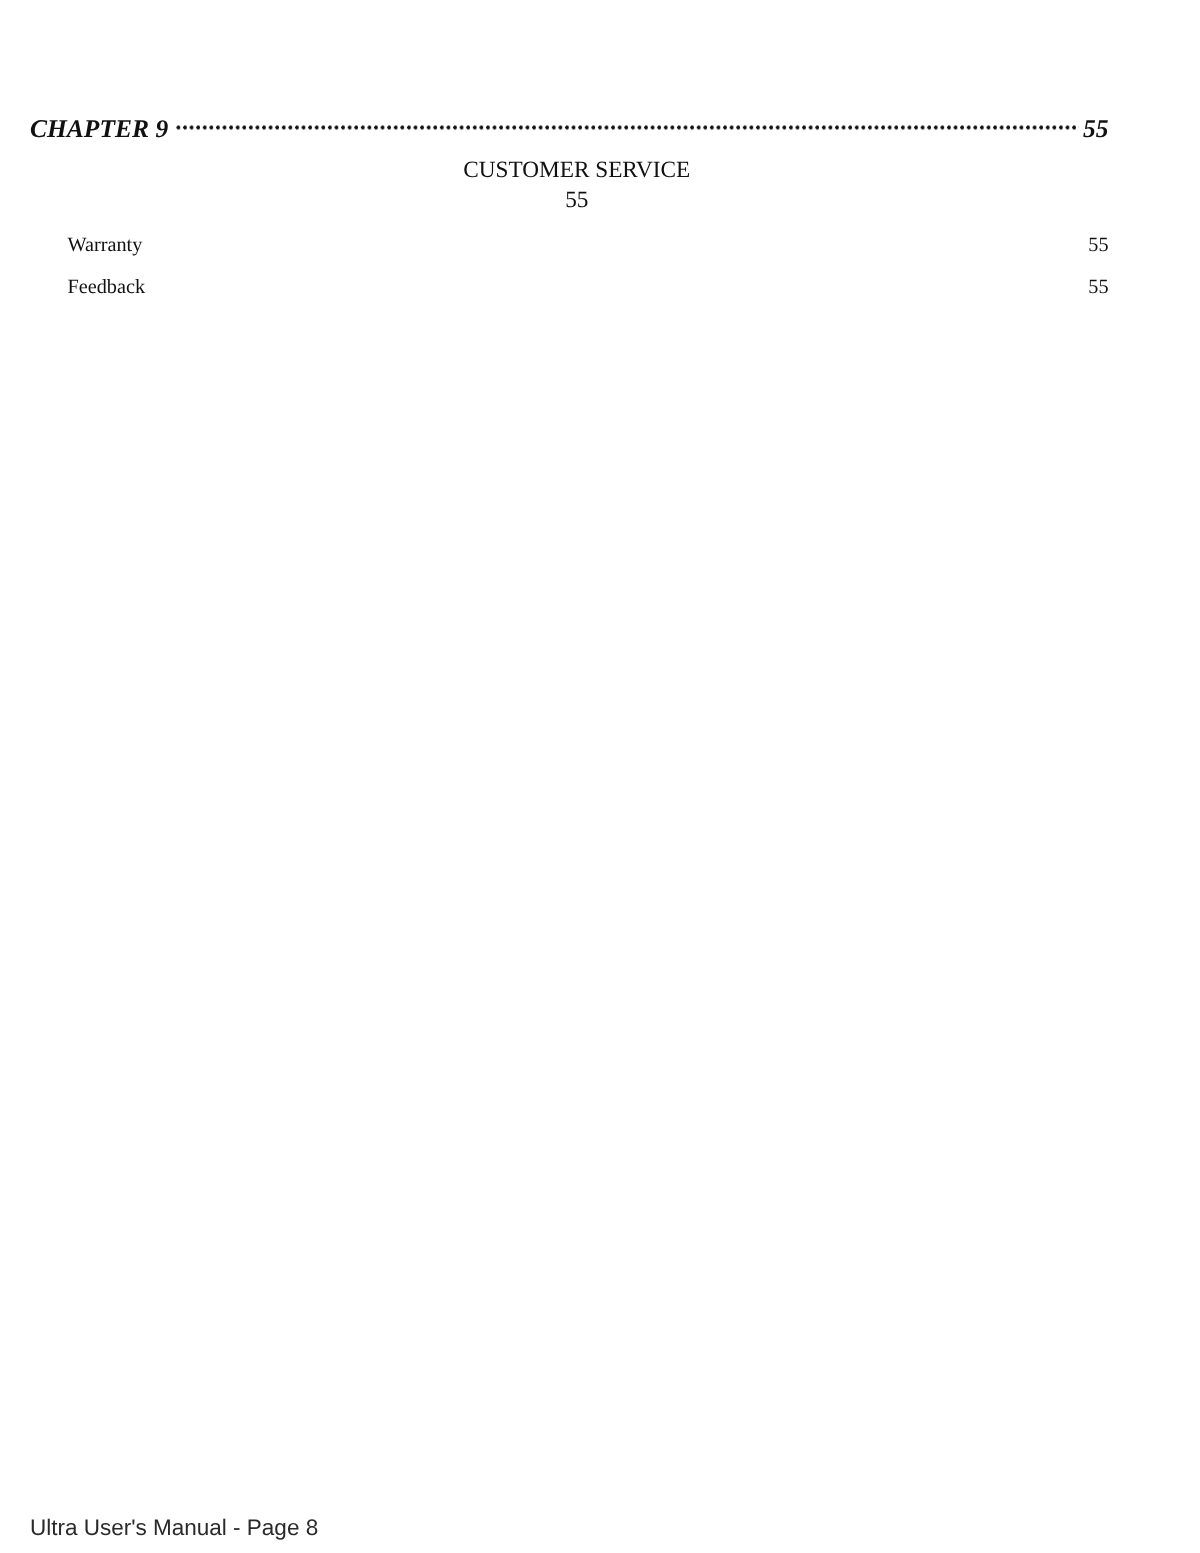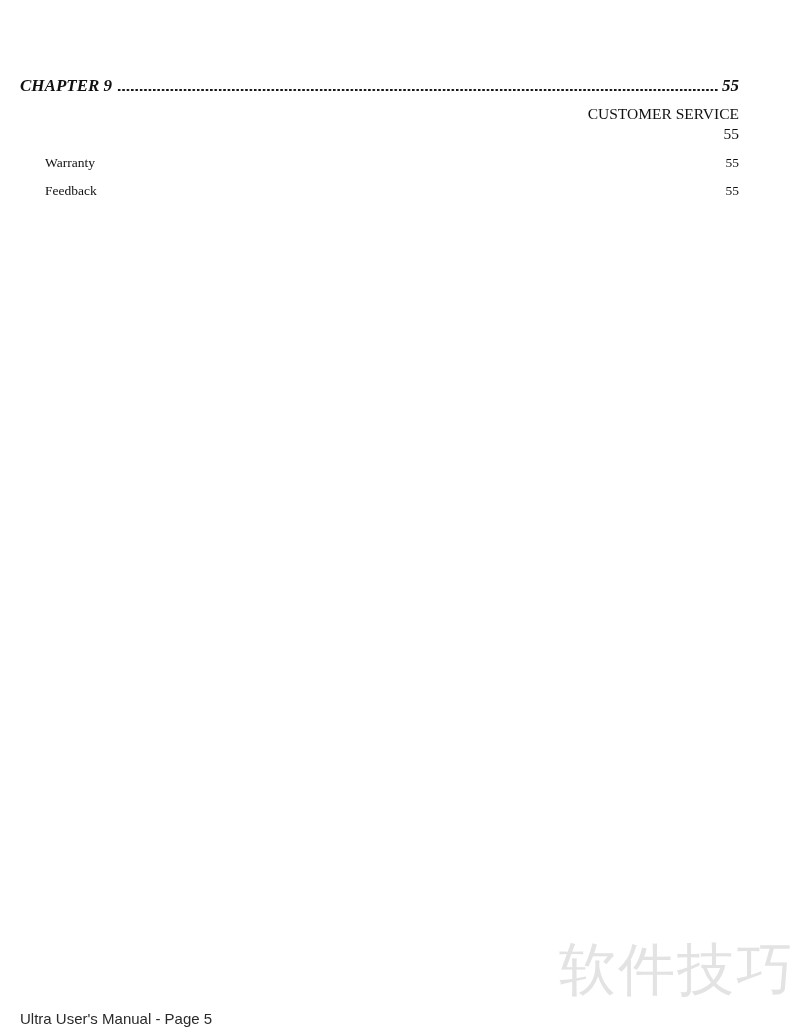--- a/index.html
+++ b/index.html
@@ -19,21 +19,21 @@
 
   
   .toc {
     position: absolute;
     left: 20px;
     right: 61px;
     top: 75px;
   }
   .toc-row {
     display: flex;
-    align-items: flex-end;
+    align-items: center;
   }
   .toc-row .label {
     white-space: nowrap;
   }
   .leader {
     flex: 1;
     height: 8px;
     margin: 0 3px 2px 5px;
     background-image: radial-gradient(circle at 2px 4px, #141414 1.15px, transparent 1.4px);
     background-size: 4.4px 8px;
@@ -122,17 +122,16 @@
     </div>
 
     <div class="toc-row row-sub">
       <span class="label">Feedback</span>
       <span class="spacer"></span>
       <span class="pagenum">55</span>
     </div>
 
   </div>
 
-  <div class="watermark">软件技巧</div>
 
-  <div class="footer">Ultra User's Manual - Page 5</div>
+  <div class="footer">Ultra User's Manual - Page 8</div>
 
 </div>
 
 </body></html>

